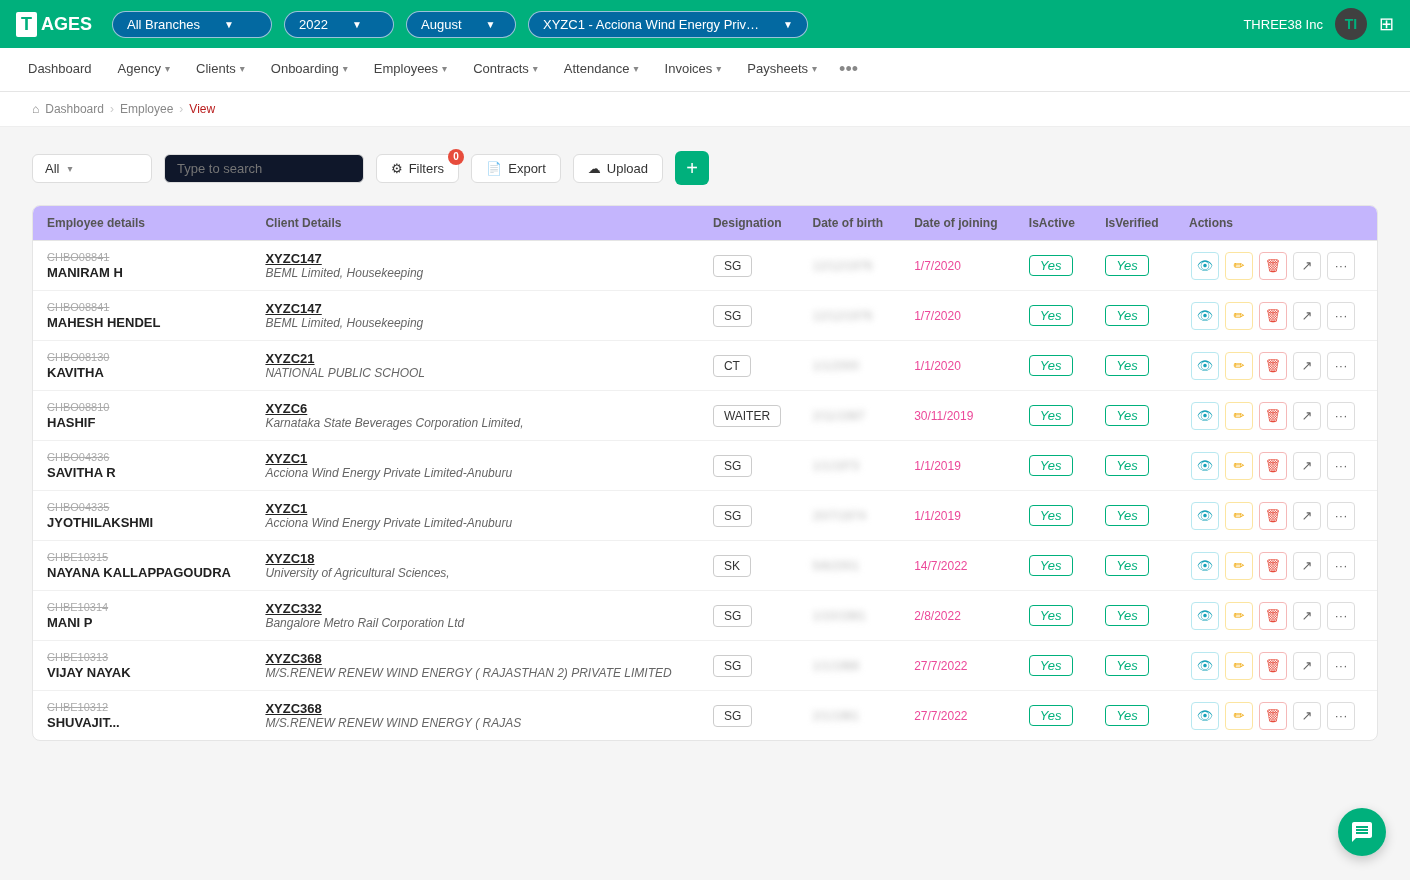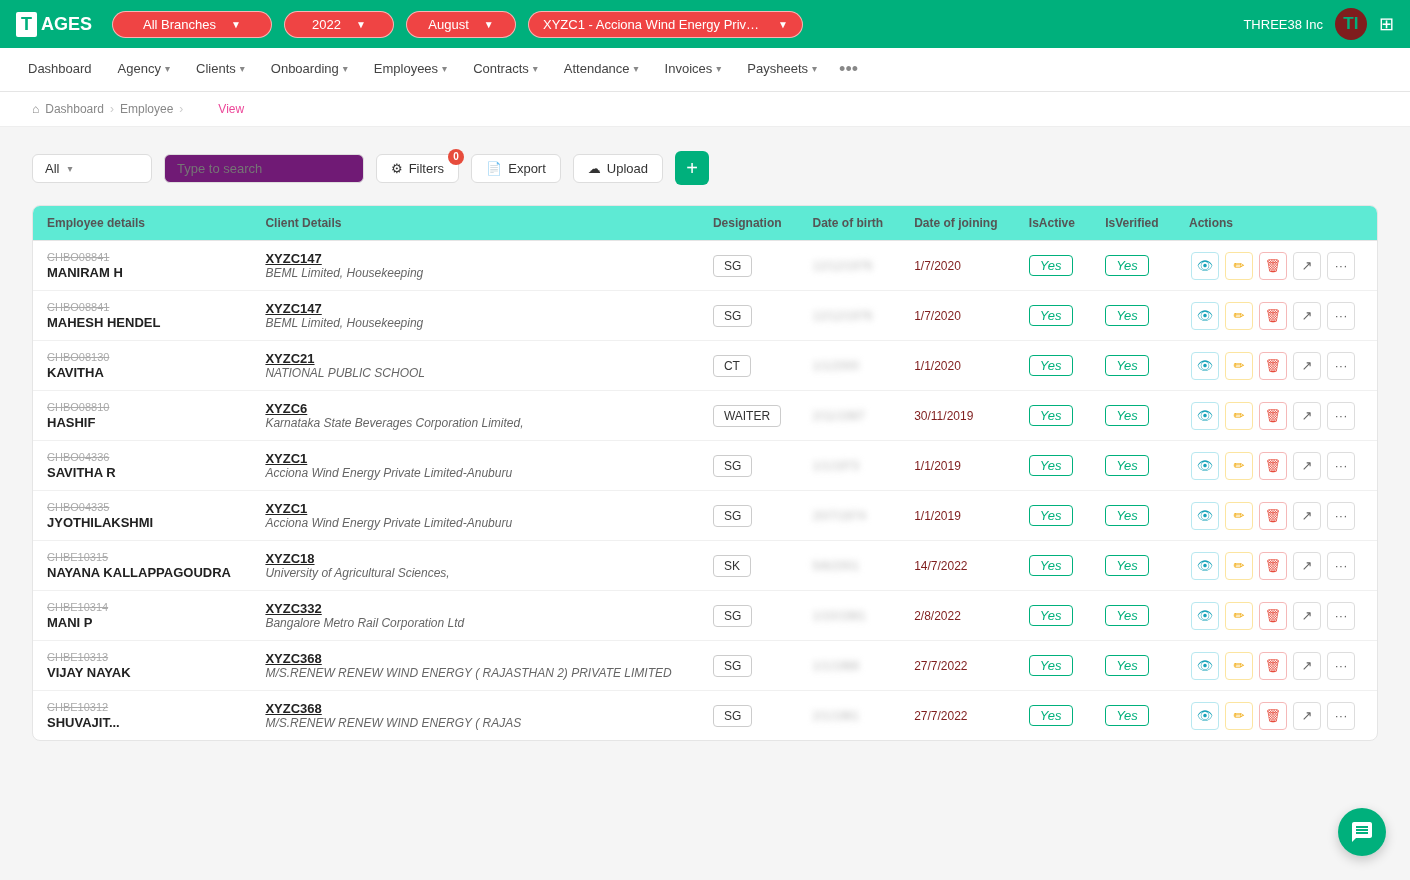--- a/index.html
+++ b/index.html
@@ -3,69 +3,69 @@
   <meta charset="utf-8">
   <style>
     * { box-sizing: border-box; margin: 0; padding: 0; }
     body { font-family: -apple-system, BlinkMacSystemFont, 'Segoe UI', sans-serif; font-size: 13px; background: #f5f5f5; color: #333; }
 
     
     .header { background: #00b07c; display: flex; align-items: center; padding: 0 16px; height: 48px; gap: 12px; }
     .logo { color: white; font-weight: 900; font-size: 22px; display: flex; align-items: center; gap: 4px; margin-right: 8px; }
     .logo-t { background: white; color: #00b07c; padding: 2px 5px; font-weight: 900; font-size: 18px; border-radius: 2px; }
     .logo-text { color: white; font-size: 18px; font-weight: 700; }
-    .header-dropdown { background: #ef4444; border: 1.5px solid rgba(255,255,255,0.6); border-radius: 20px; color: white; padding: 5px 14px; display: flex; align-items: center; gap: 15px; cursor: pointer; font-size: 13px; min-width: 160px; justify-content: center; }
+    .header-dropdown { background: #0369a1; border: 1.5px solid rgba(255,255,255,0.6); border-radius: 20px; color: white; padding: 5px 14px; display: flex; align-items: center; gap: 24px; cursor: pointer; font-size: 13px; min-width: 160px; }
     .header-dropdown-sm { min-width: 110px; }
     .header-dropdown span.arrow { font-size: 10px; }
     .header-right { margin-left: auto; display: flex; align-items: center; gap: 12px; }
     .company-name { color: white; font-size: 13px; }
-    .avatar { background: #7f1d1d; color: #00b07c; border-radius: 50%; width: 32px; height: 32px; display: flex; align-items: center; justify-content: center; font-weight: 700; font-size: 17px; }
+    .avatar { background: #404040; color: #00b07c; border-radius: 50%; width: 32px; height: 32px; display: flex; align-items: center; justify-content: center; font-weight: 700; font-size: 14px; }
     .menu-icon { color: white; font-size: 18px; cursor: pointer; }
 
     
     .nav { background: white; border-bottom: 1px solid #e5e5e5; display: flex; align-items: center; padding: 0 16px; height: 44px; gap: 2px; }
     .nav-item { padding: 0 12px; height: 44px; display: flex; align-items: center; gap: 4px; cursor: pointer; color: #444; font-size: 13px; border-bottom: 2px solid transparent; white-space: nowrap; }
     .nav-item .arrow { font-size: 10px; color: #888; }
     .nav-more { padding: 0 8px; color: #888; font-size: 18px; cursor: pointer; }
 
     
     .breadcrumb-bar { background: white; padding: 10px 32px; border-bottom: 1px solid #eee; display: flex; align-items: center; gap: 6px; color: #888; font-size: 12px; }
     .breadcrumb-bar a { color: #888; text-decoration: none; }
     .breadcrumb-bar .sep { color: #ccc; }
-    .breadcrumb-bar .current { color: #ec4899; margin-left: 29px; }
+    .breadcrumb-bar .current { color: #b91c1c; }
     .home-icon { font-size: 12px; }
 
     
     .main { padding: 24px 32px; }
     .page-header { display: flex; align-items: center; margin-bottom: 20px; gap: 12px; }
     .page-title { font-size: 20px; font-weight: 600; color: #222; flex: 1; }
     .filter-dropdown { border: 1px solid #ddd; border-radius: 6px; padding: 6px 12px; display: flex; align-items: center; gap: 8px; background: white; cursor: pointer; min-width: 120px; font-size: 13px; color: #333; }
     .filter-dropdown .arrow { color: #888; font-size: 10px; }
-    .search-input { border: 1px solid #ddd; border-radius: 6px; padding: 6px 12px; width: 200px; font-size: 13px; color: #999; background: #701a75; outline: none; }
+    .search-input { border: 1px solid #ddd; border-radius: 6px; padding: 6px 12px; width: 200px; font-size: 13px; color: #999; background: #0f172a; outline: none; }
     .btn-filters { border: 1px solid #ddd; border-radius: 6px; padding: 6px 14px; background: white; cursor: pointer; display: flex; align-items: center; gap: 6px; font-size: 13px; color: #333; position: relative; }
     .badge { background: #e74c3c; color: white; border-radius: 50%; width: 16px; height: 16px; font-size: 10px; display: flex; align-items: center; justify-content: center; position: absolute; top: -6px; right: -6px; font-weight: 700; }
     .btn-export { border: 1px solid #ddd; border-radius: 6px; padding: 6px 14px; background: white; cursor: pointer; display: flex; align-items: center; gap: 6px; font-size: 13px; color: #333; }
     .btn-upload { border: 1px solid #ddd; border-radius: 6px; padding: 6px 14px; background: white; cursor: pointer; display: flex; align-items: center; gap: 6px; font-size: 13px; color: #333; }
     .btn-add { background: #00b07c; border: none; border-radius: 6px; width: 34px; height: 34px; color: white; font-size: 20px; cursor: pointer; display: flex; align-items: center; justify-content: center; }
 
     
     .table-container { background: white; border-radius: 8px; border: 1px solid #e5e5e5; overflow: hidden; }
     table { width: 100%; border-collapse: collapse; }
-    thead tr { background: #5eead4; border-bottom: 1px solid #e5e5e5; }
+    thead tr { background: #c4b5fd; border-bottom: 1px solid #e5e5e5; }
     thead th { padding: 10px 14px; text-align: left; font-weight: 600; font-size: 12px; color: #555; white-space: nowrap; }
     tbody tr { border-bottom: 1px solid #f0f0f0; }
     tbody tr:last-child { border-bottom: none; }
     tbody td { padding: 10px 14px; vertical-align: middle; font-size: 12px; }
     .emp-id { color: #aaa; font-size: 11px; display: block; margin-bottom: 2px; text-decoration: line-through; }
     .emp-name { font-weight: 600; color: #222; font-size: 13px; }
     .client-code { font-weight: 600; color: #222; font-size: 13px; text-decoration: underline; }
     .client-detail { color: #666; font-size: 12px; font-style: italic; }
     .designation-badge { border: 1px solid #ccc; border-radius: 4px; padding: 3px 10px; font-size: 12px; color: #333; display: inline-block; }
     .dob-blurred { color: #bbb; font-size: 12px; filter: blur(3px); user-select: none; }
-    .date-text { font-size: 12px; color: #7f1d1d; }
+    .date-text { font-size: 12px; color: #ec4899; }
     .yes-badge { border: 1px solid #00b07c; color: #00b07c; border-radius: 4px; padding: 2px 10px; font-size: 13px; display: inline-block; font-style: italic; }
     .action-btn { border: 1px solid #ddd; border-radius: 4px; width: 28px; height: 28px; display: inline-flex; align-items: center; justify-content: center; cursor: pointer; background: white; font-size: 13px; margin: 0 2px; }
     .action-btn.view { color: #17a2b8; border-color: #b8e8f0; }
     .action-btn.edit { color: #f0a500; border-color: #fce5a0; }
     .action-btn.delete { color: #e74c3c; border-color: #f5b8b8; }
     .action-btn.link { color: #666; border-color: #ddd; }
     .action-btn.more { color: #666; border-color: #ddd; }
     .actions-cell { display: flex; align-items: center; gap: 2px; }
 
     

